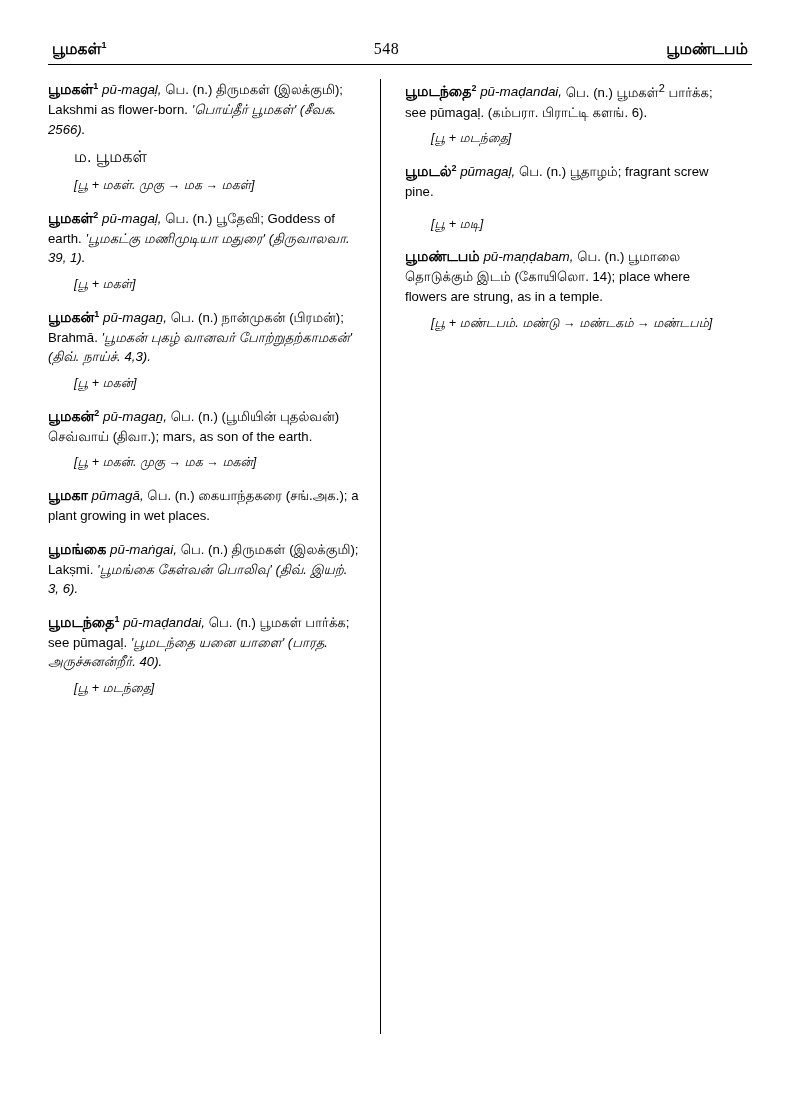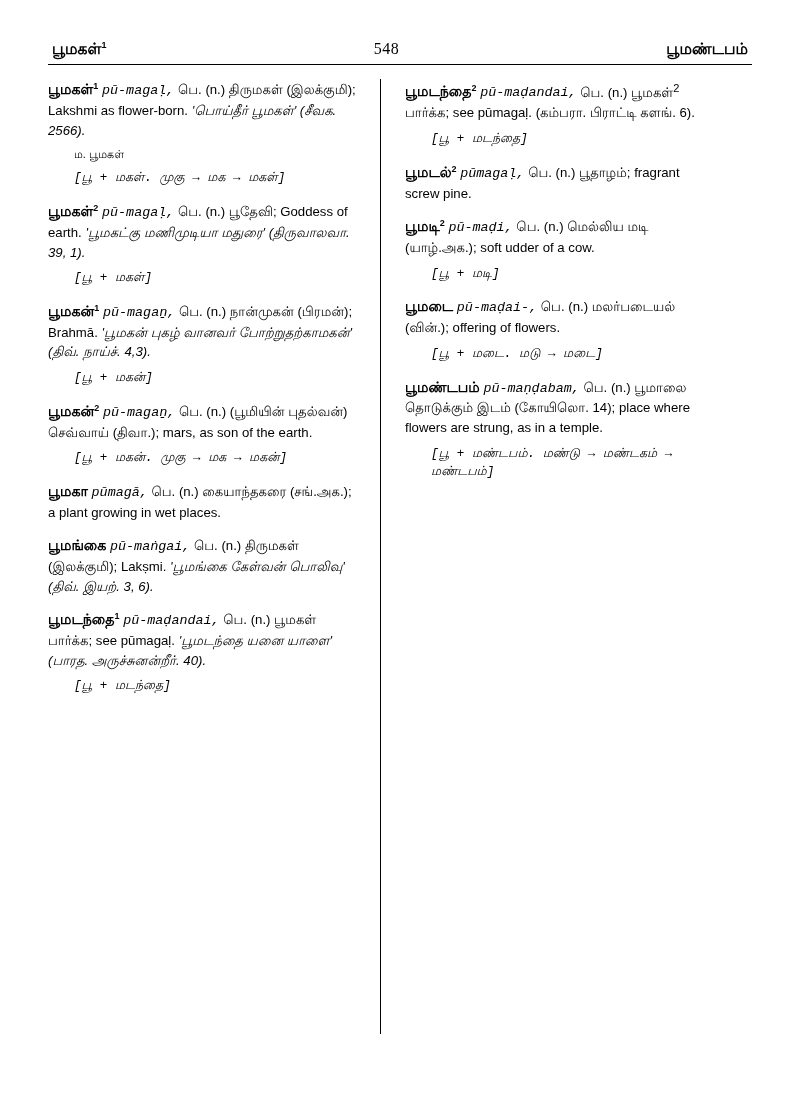--- a/index.html
+++ b/index.html
@@ -77,37 +77,35 @@
     line-height: 1.48;
     text-align: left;
   }
   .entry .headword {
     font-weight: bold;
     font-size: 14.2px;
   }
   .entry .translit {
     font-style: italic;
     font-size: 13.4px;
-    font-family: Liberation Mono, monospace;
   }
   .entry .body {
     font-size: 13.2px;
   }
   .cite {
     font-style: italic;
   }
   .etym {
     font-style: italic;
     font-size: 12.6px;
     margin: 7px 0 9px 26px;
     line-height: 1.5;
-    font-family: Liberation Mono, monospace;
   }
   .variant {
-    font-size: 11px;
+    font-size: 16px;
     margin: 6px 0 4px 26px;
   }
   .entry p {
     margin: 0;
   }
 </style>
 </head>
 <body>
 
 <div class="page">
@@ -154,26 +152,21 @@
         <div class="entry">
           <p><span class="headword">பூமடந்தை</span><span class="sup">2</span> <span class="translit">pū-maḍandai,</span><span class="body"> பெ. (n.) பூமகள்<sup>2</sup> பார்க்க; see pūmagaḷ. (கம்பரா. பிராட்டி களங். 6).</span></p>
           <div class="etym">[பூ + மடந்தை]</div>
         </div>
         <div class="entry">
         </div>
         <div class="entry">
           <p><span class="headword">பூமடல்</span><span class="sup">2</span> <span class="translit">pūmagaḷ,</span><span class="body"> பெ. (n.) பூதாழம்; fragrant screw pine.</span></p>
         </div>
         <div class="entry">
-          <p><span class="headword">பூமடி</span><span class="sup">2</span> <span class="translit">pū-maḍi,</span><span class="body"> பெ. (n.) மெல்லிய மடி (யாழ்.அக.); soft udder of a cow.</span></p>
           <div class="etym">[பூ + மடி]</div>
-        </div>
-        <div class="entry">
-          <p><span class="headword">பூமடை</span> <span class="translit">pū-maḍai-,</span><span class="body"> பெ. (n.) மலர்படையல் (வின்.); offering of flowers.</span></p>
-          <div class="etym">[பூ + மடை. மடு → மடை]</div>
         </div>
         <div class="entry">
           <p><span class="headword">பூமண்டபம்</span> <span class="translit">pū-maṇḍabam,</span><span class="body"> பெ. (n.) பூமாலை தொடுக்கும் இடம் (கோயிலொ. 14); place where flowers are strung, as in a temple.</span></p>
           <div class="etym">[பூ + மண்டபம். மண்டு → மண்டகம் → மண்டபம்]</div>
         </div>
       </div>
   </div>
 
 </div>
 

